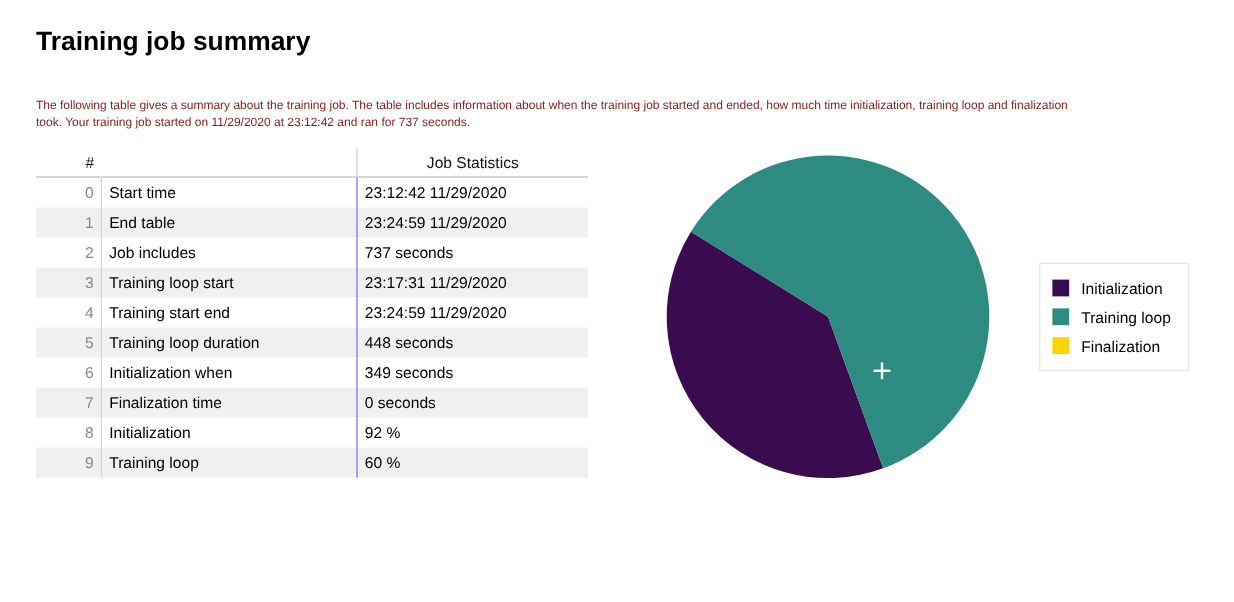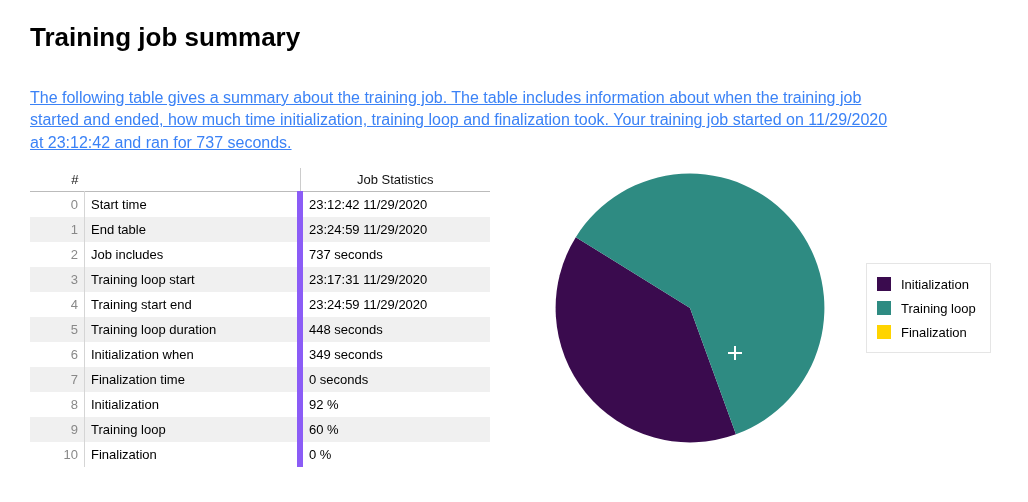--- a/index.html
+++ b/index.html
@@ -3,31 +3,31 @@
 <meta charset="utf-8">
 <style>
   html, body { margin: 0; padding: 0; }
   body {
     font-family: "Helvetica Neue", Helvetica, Arial, sans-serif;
     color: #000;
     background: #fff;
     width: 1028px;
   }
   .page { padding: 22px 30px 30px 30px; }
-  h2.title { font-size: 26px; font-weight: 700; margin: 0 0 34px 0; }
-  .desc { font-size: 16px; line-height: 1.4; margin: 0 0 14px 0; max-width: 870px; color: #3b82f6; text-decoration: underline; }
+  h2.title { font-size: 22px; font-weight: 700; margin: 0 0 34px 0; }
+  .desc { font-size: 10px; line-height: 1.4; margin: 0 0 14px 0; max-width: 870px; color: #7f1d1d; }
   .content { display: flex; align-items: flex-start; }
   .table-wrap { width: 460px; }
   table { border-collapse: collapse; width: 100%; font-size: 13px; }
   thead th { text-align: center; font-weight: 400; color: #111; padding: 4px 6px; }
   thead th.idx { text-align: right; width: 42px; }
   thead th.c0 { border-right: 1px solid #ccc; width: 200px; }
   tbody td { padding: 5px 6px; }
   tbody td.idx { text-align: right; color: #888; width: 42px; border-right: 1px solid #d5d5d5; }
-  tbody td.k { width: 200px; border-right: 6px solid #8b5cf6; }
+  tbody td.k { width: 200px; border-right: 1px solid #8b5cf6; }
   tbody tr.odd { background: #f0f0f0; }
   tbody tr.even { background: #fff; }
   thead tr { border-bottom: 1px solid #bbb; }
 
   .right { display: flex; align-items: center; margin-left: 60px; }
   .pie-wrap { position: relative; width: 280px; height: 280px; }
   svg.pie { width: 280px; height: 280px; display: block; }
   .cursor-plus {
     position: absolute; width: 14px; height: 14px;
     left: 178px; top: 178px;
@@ -105,25 +105,20 @@
             <tr class="even">
               <td class="idx">8</td>
               <td class="k">Initialization</td>
               <td>92 %</td>
             </tr>
             <tr class="odd">
               <td class="idx">9</td>
               <td class="k">Training loop</td>
               <td>60 %</td>
             </tr>
-            <tr class="even">
-              <td class="idx">10</td>
-              <td class="k">Finalization</td>
-              <td>0 %</td>
-            </tr>
           </tbody>
     </table>
   </div>
 
   <div class="right">
     <div class="pie-wrap">
       <svg class="pie" viewBox="0 0 100 100" id="pie">
             <path d="M 50 50 L 66.4169668796321 95.1052457977236 A 48 48 0 0 1 9.213179362423297 24.6931775546959 Z" fill="#3a0b4e"></path>
             <path d="M 50 50 L 9.213179362423297 24.6931775546959 A 48 48 0 1 1 66.4169668796321 95.1052457977236 Z" fill="#2e8b82"></path>
           </svg>

